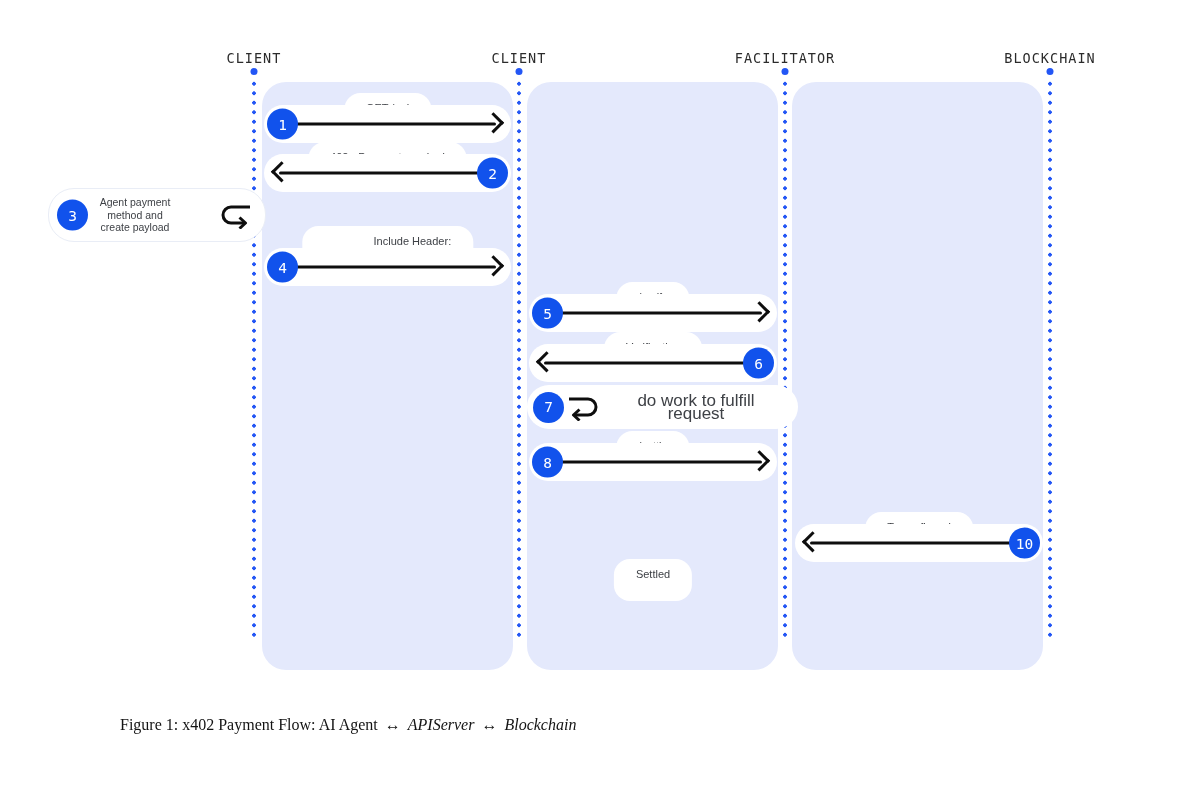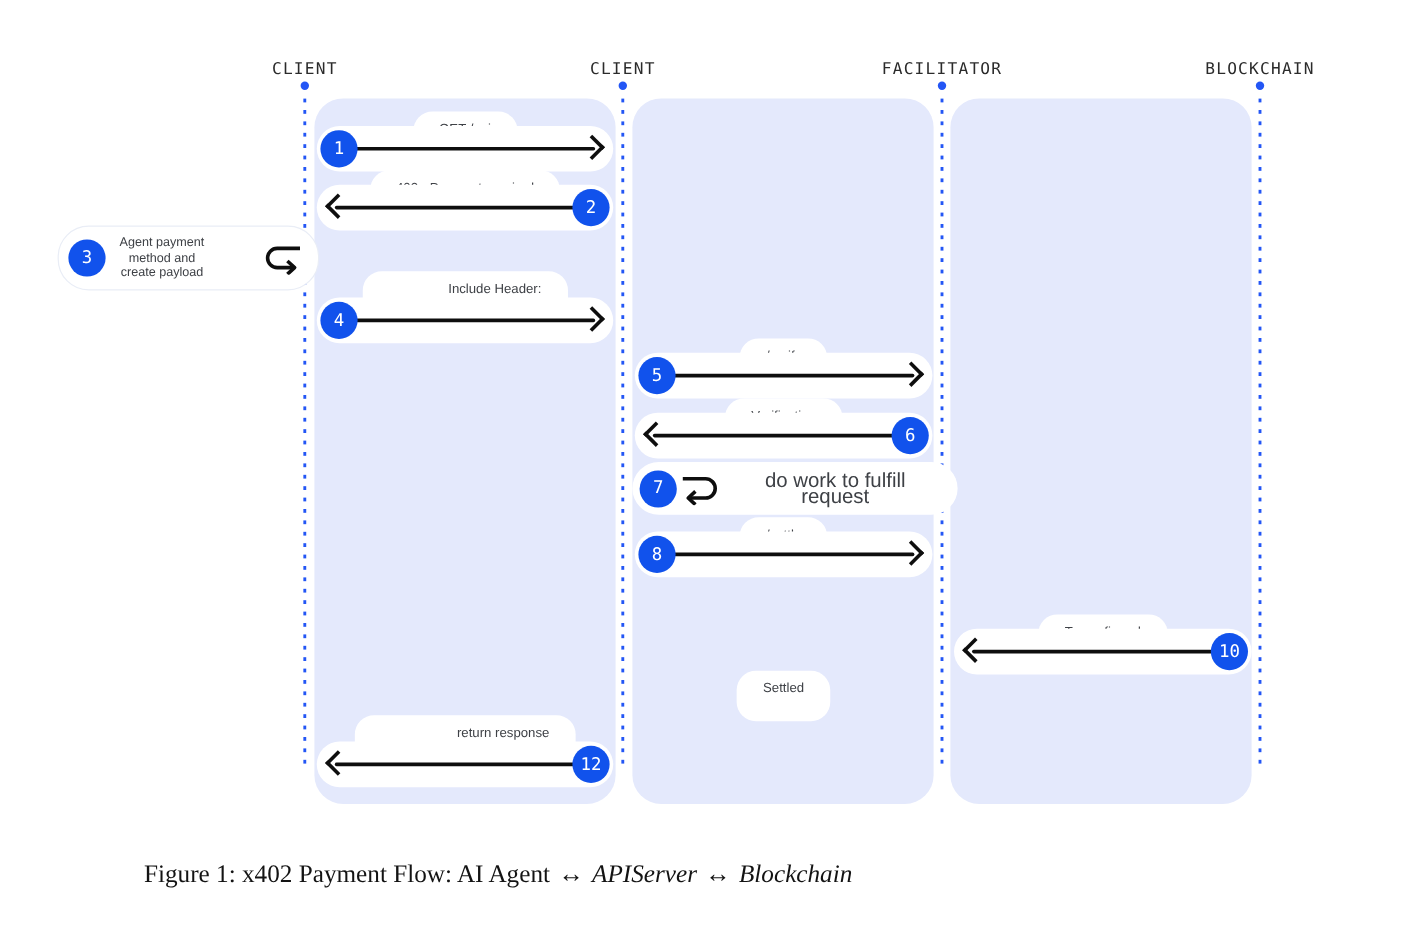--- a/index.html
+++ b/index.html
@@ -80,21 +80,21 @@
   .self-text { flex:1; text-align:center; font-size:17px; line-height:13px; color:#3e4146; }
   .ext-box {
     position:absolute; background:#ffffff; border:1px solid #e9edf6; border-radius:26px;
     display:flex; align-items:center; padding:0 12px 0 8px; gap:6px; z-index:2;
   }
   .loop-icon { flex:0 0 auto; display:block; }
 
   
   .caption {
     position:absolute; left:120px; top:716px;
-    font-family:"Liberation Serif", serif; font-size:21px; color:#131313; white-space:nowrap;
+    font-family:"Liberation Serif", serif; font-size:16px; color:#131313; white-space:nowrap;
   }
   .caption .it { font-style:italic; }
   .caption .arr { margin:0 7px; }
 </style>
 </head>
 <body>
 
 <div class="canvas">
 
   <div class="lane-panel panel-cs"></div>
@@ -216,29 +216,18 @@
       <span class="ahead"></span>
     </div>
   </div>
 
   <div class="msg one" style="left:529px;top:559px;width:248px;height:50px">
     <div class="lbl">
         <span>Settled</span>
       </div>
   </div>
 
-  <div class="msg two" style="left:264px;top:596px;width:247px;height:60px">
-    <div class="lbl">
-      <span>return response</span>
-      <span>w/ X-PAYMENT RESPONSE</span>
-    </div>
-    <div class="arrow dir-left">
-      <span class="badge">12</span>
-      <span class="aline"></span>
-      <span class="ahead"></span>
-    </div>
-  </div>
 
   <div class="caption">
     <span>Figure 1: x402 Payment Flow: AI Agent</span><span class="arr">↔</span><span class="it">APIServer</span><span class="arr">↔</span><span class="it">Blockchain</span>
   </div>
 
 </div>
 
 </body></html>

